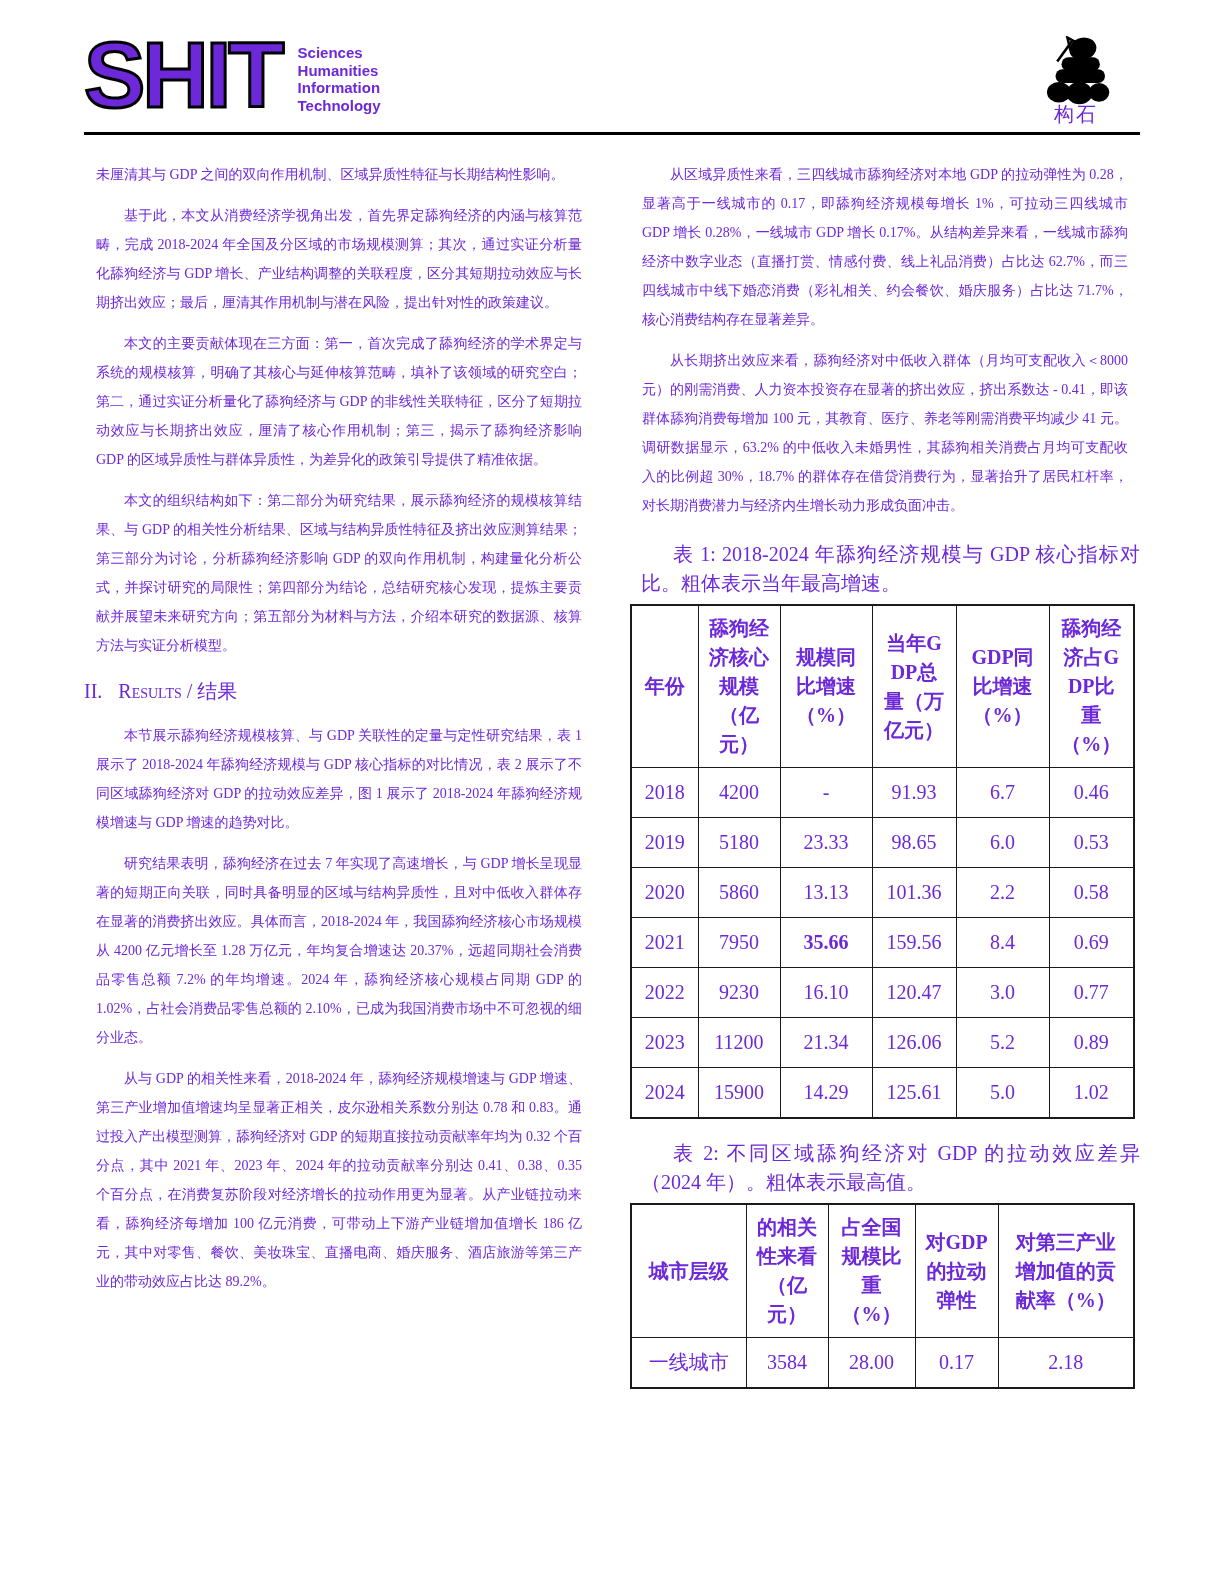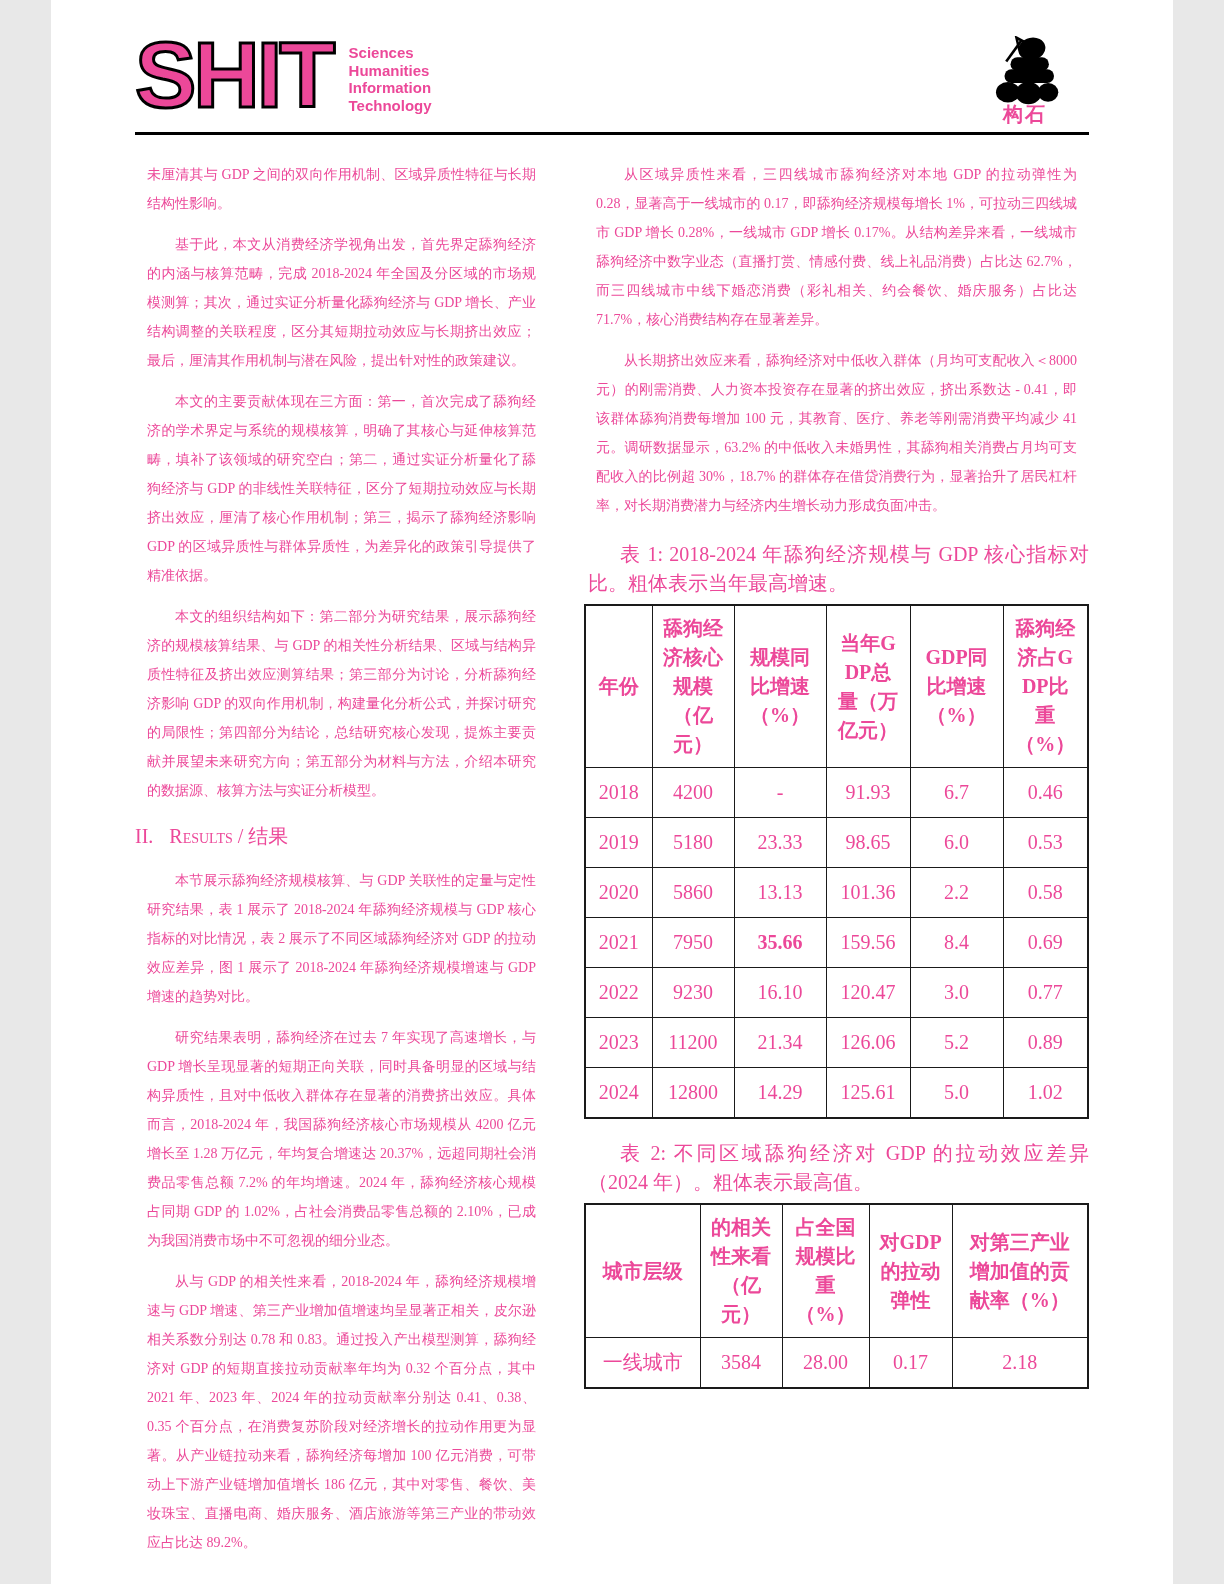--- a/index.html
+++ b/index.html
@@ -1,22 +1,22 @@
 <!DOCTYPE html>
 <html><head>
 <meta charset="utf-8">
 <style>
   html,body { margin:0; padding:0; background:#e8e8e8; }
   .page {
     position:relative;
-    width:1122px; height:1584px;
+    width:1224px; height:1584px;
     margin:0 auto;
     background:#ffffff;
     font-family:"Liberation Serif","DejaVu Serif",serif;
-    color:#ec4899;
+    color:#6d28d9;
     box-sizing:border-box;
     padding:36px 84px 0 84px;
     overflow:hidden;
   }
 
   
   .header { display:flex; justify-content:space-between; align-items:flex-start; height:96px; }
   .logo-block { display:flex; align-items:flex-start; gap:16px; }
   .logo-text {
     font-family:"Liberation Sans","DejaVu Sans",sans-serif;
@@ -25,21 +25,21 @@
     -webkit-text-stroke:3px #000;
   }
   .logo-sub {
     font-family:"Liberation Sans","DejaVu Sans",sans-serif;
     font-weight:bold; font-size:15px; line-height:17.5px;
     padding-top:8px;
   }
   .brand { width:120px; text-align:center; margin-right:4px; }
   .brand svg { display:block; margin:0 auto; }
   .brand-label {
-    font-size:20px; font-weight:bold; letter-spacing:2px; line-height:20px; margin-top:-2px;
+    font-size:20px; font-weight:normal; letter-spacing:2px; line-height:20px; margin-top:-2px;
   }
   .rule { border-top:3px solid #000; margin-top:0px; }
 
   
   .columns { display:flex; gap:36px; margin-top:13px; }
   .col { width:510px; }
 
   p.body-par {
     margin:12px; font-size:14px; line-height:29px;
     text-align:justify; text-indent:2em;
@@ -49,21 +49,21 @@
 
   .section-heading {
     margin:17px 0 15px 0; text-align:left;
     font-size:20px; font-weight:normal; line-height:29px;
   }
   .section-heading .num { margin-right:0.8em; }
   .section-heading .sc { font-variant:small-caps; }
 
   
   p.caption {
-    margin:20px 0 6px 4px; font-size:20px; line-height:29px;
+    margin:20px 0 6px 11px; font-size:20px; line-height:29px;
     text-align:justify; text-indent:1.6em;
   }
   table.data-table {
     border-collapse:collapse; table-layout:fixed;
     width:503px; border:2px solid #1a1a1a;
     font-size:20px;
   }
   table.data-table th, table.data-table td {
     border:1.5px solid #1a1a1a;
     text-align:center; vertical-align:middle;
@@ -183,21 +183,21 @@
         <tr>
           <td>2023</td>
           <td>11200</td>
           <td>21.34</td>
           <td>126.06</td>
           <td>5.2</td>
           <td>0.89</td>
         </tr>
         <tr>
           <td>2024</td>
-          <td>12800</td>
+          <td>15900</td>
           <td>14.29</td>
           <td>125.61</td>
           <td>5.0</td>
           <td>1.02</td>
         </tr>
       </tbody>
         </table>
 
       <p class="caption">表 2: 不同区域舔狗经济对 GDP 的拉动效应差异（2024 年）。粗体表示最高值。</p>
       <table class="data-table">

